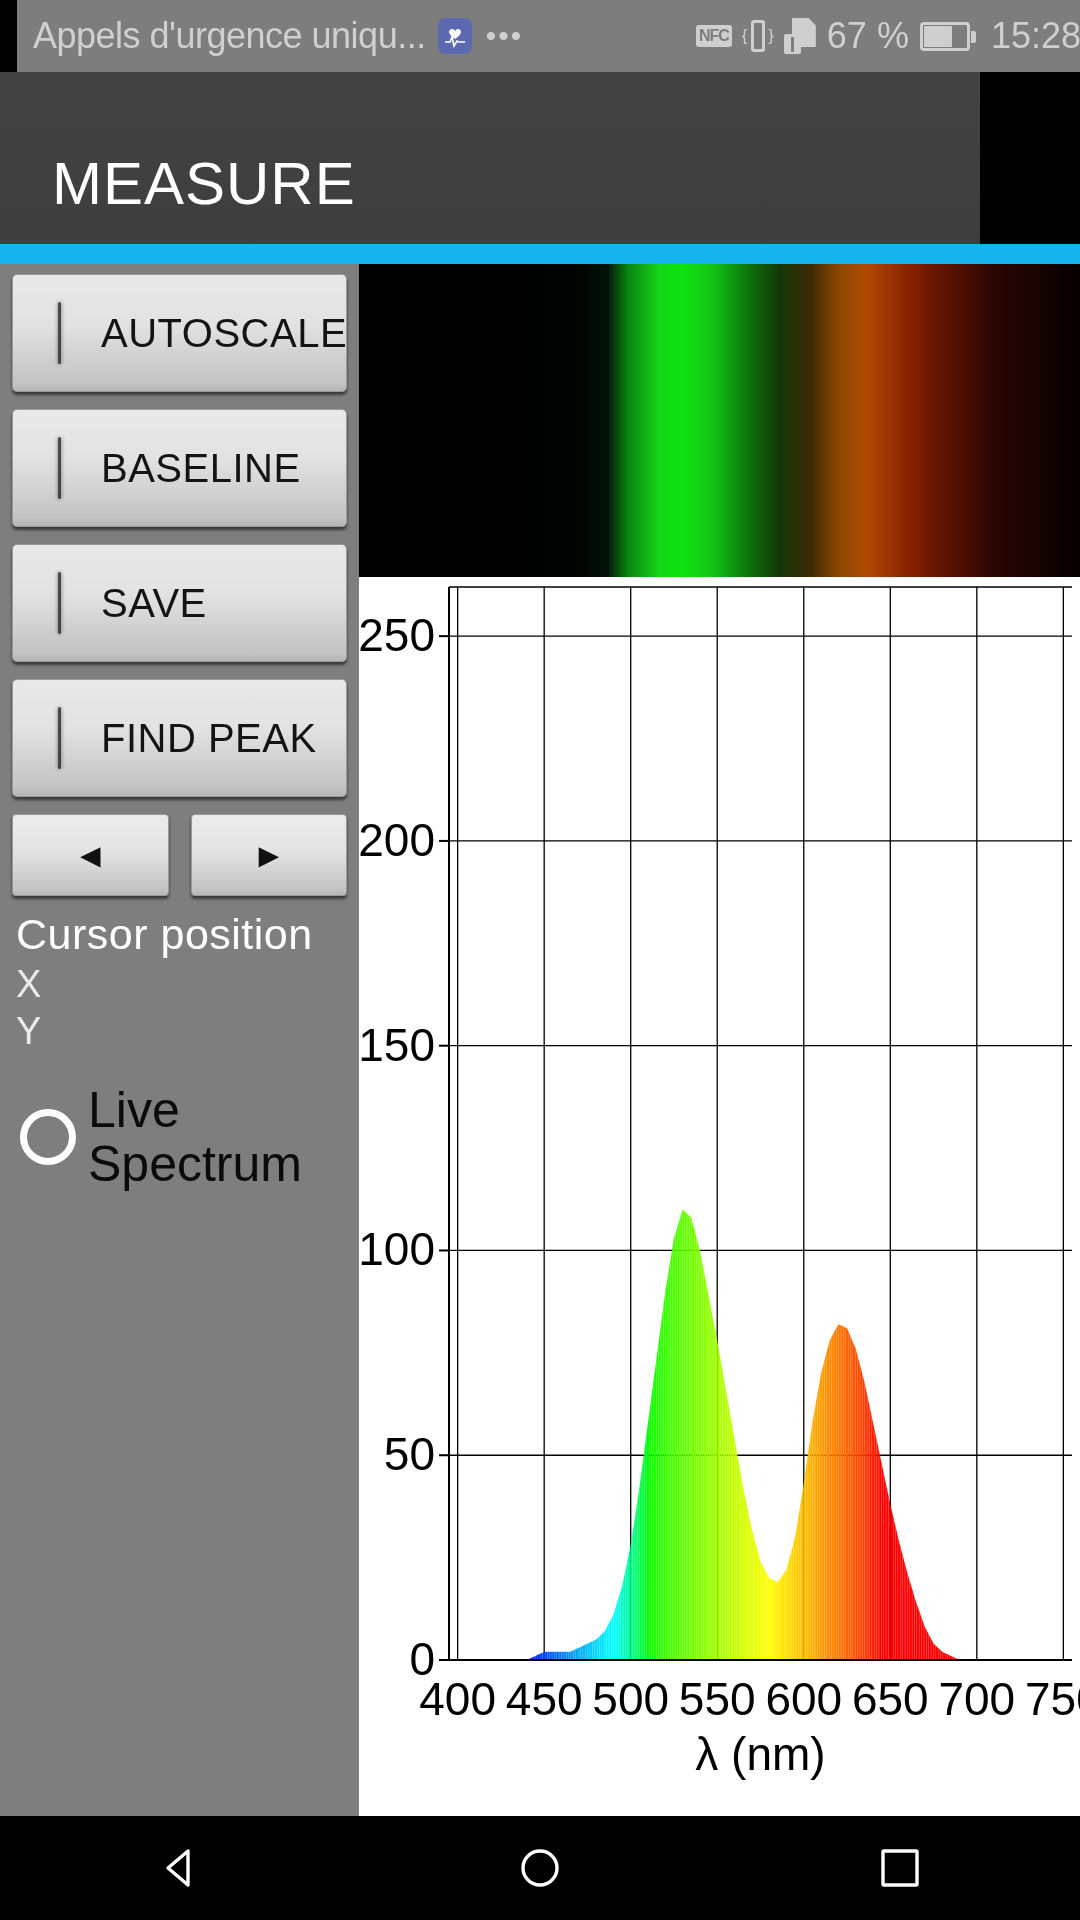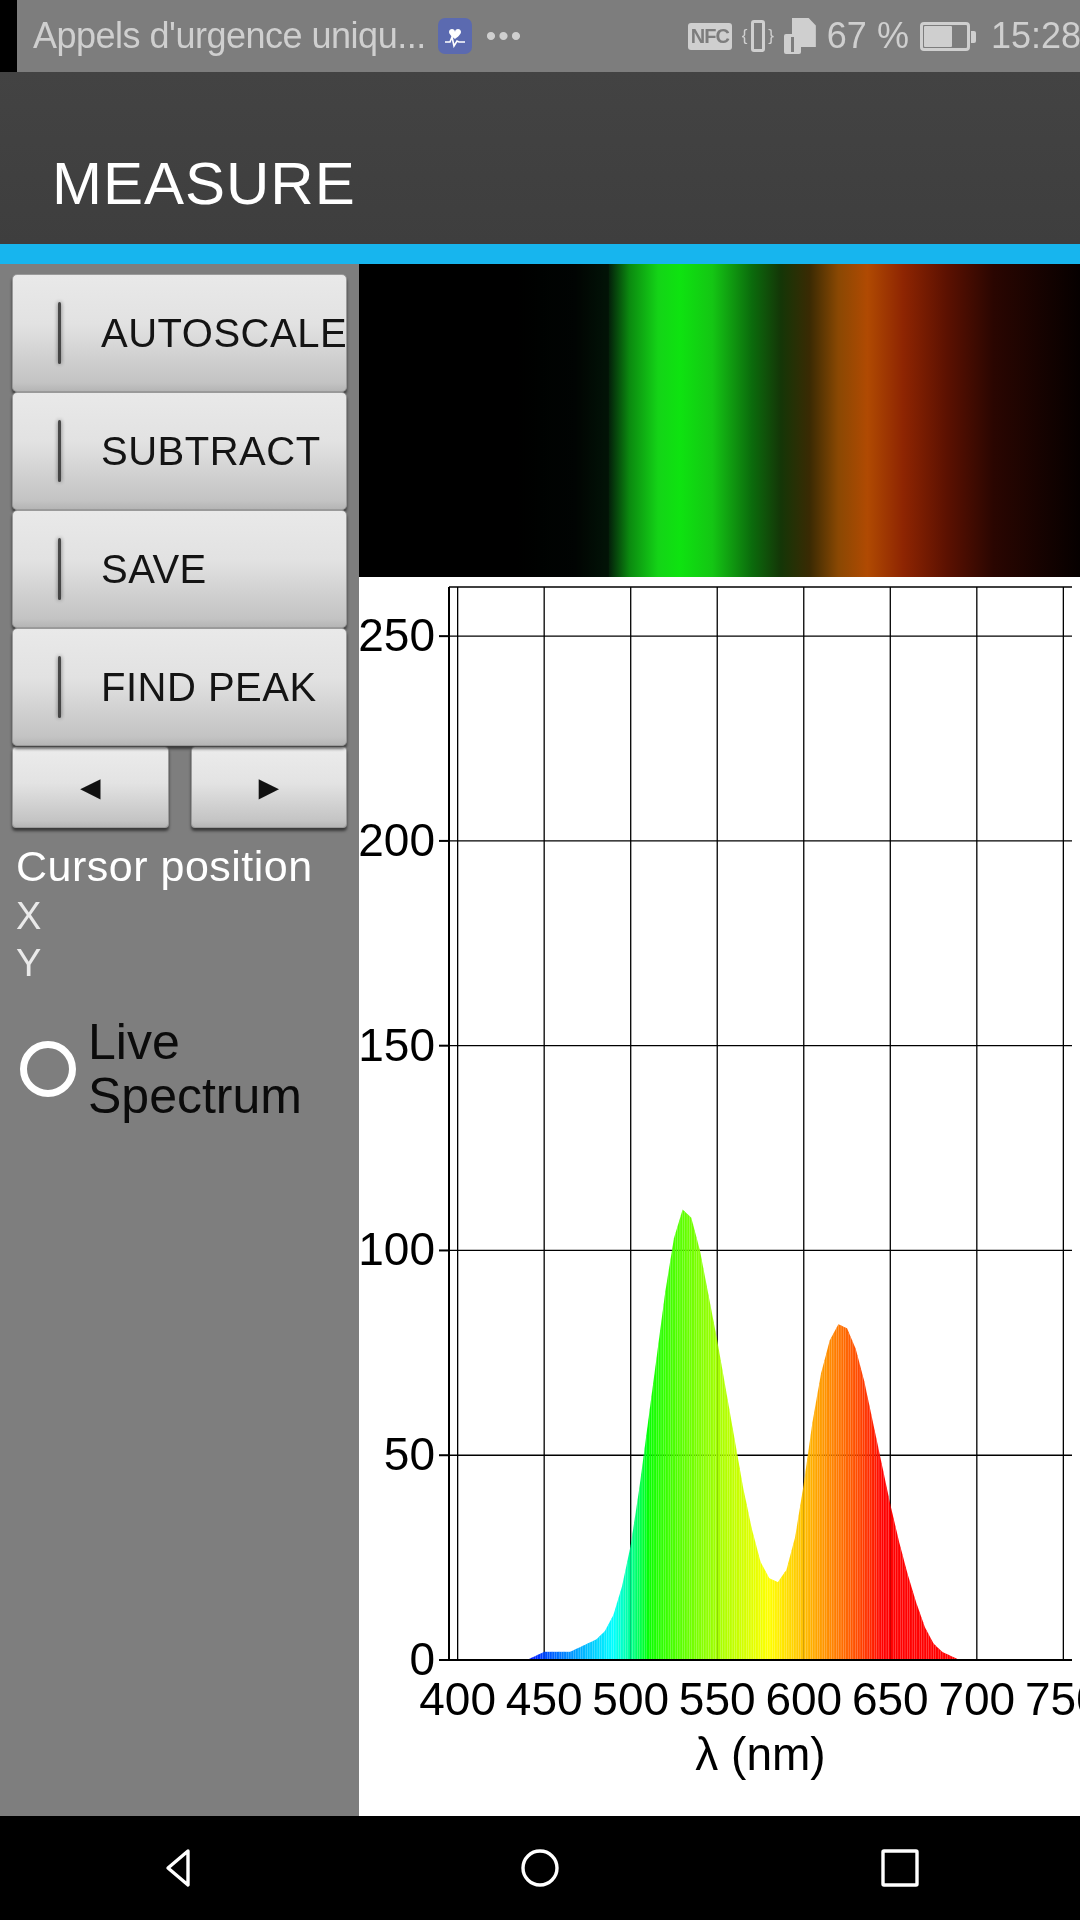--- a/index.html
+++ b/index.html
@@ -23,21 +23,21 @@
   }
   .sb-icons{ display:flex; align-items:center; margin-left:12px; gap:14px; flex:1; }
   .heart-icon{
     width:34px;height:36px;border-radius:7px;background:#5b6ab0;
     display:flex;align-items:center;justify-content:center;
   }
   .heart-icon svg{display:block;}
   .dots{ color:#cfcfcf; font-size:30px; letter-spacing:2px; line-height:10px; }
   .sb-right{ display:flex; align-items:center; gap:11px; margin-left:auto; }
   .nfc-icon{
-    background:#cfcfcf; color:#7d7d7d; font-size:20px; font-weight:bold;
+    background:#cfcfcf; color:#7d7d7d; font-size:16px; font-weight:bold;
     padding:2px 3px; border-radius:3px; letter-spacing:-1px;
     font-family:"Liberation Sans", sans-serif;
   }
   .vib-icon{ position:relative; width:30px; height:38px; }
   .vib-icon .body{
     position:absolute;left:8px;top:3px;width:14px;height:32px;
     border:3px solid #cfcfcf;border-radius:3px;
   }
   .vib-icon .w{position:absolute;top:9px;font-size:17px;color:#cfcfcf;line-height:20px;}
   .vib-icon .wl{left:-1px;} .vib-icon .wr{right:-1px;}
@@ -63,21 +63,21 @@
   .batt-icon .tip{
     position:absolute;right:0;top:9px;width:5px;height:12px;background:#cfcfcf;border-radius:0 2px 2px 0;
   }
   .batt-icon .fill{
     position:absolute;left:4px;top:4px;height:21px;background:#cfcfcf;border-radius:1px;
   }
   .clock{ font-size:36px;color:#cfcfcf;margin-left:4px; }
 
   
   .appbar{
-    position:absolute; left:0; top:72px; width:1080px; height:172px;
+    position:absolute; left:0; top:72px; width:980px; height:172px;
     background:linear-gradient(180deg,#434343 0%,#3e3e3e 100%);
     display:flex; align-items:flex-end;
   }
   .app-title{
     color:#fff; font-size:60px; font-weight:300; letter-spacing:1px;
     padding-left:52px; padding-bottom:26px;
   }
   .accent{
     position:absolute;left:0;top:244px;width:1080px;height:20px;background:#17b5ee;
   }
@@ -93,20 +93,21 @@
     background:#7e7e7e;
   }
   .side-inner{ padding:10px 12px 0 12px; }
   .btn{
     position:relative;
     width:100%;
     background:linear-gradient(180deg,#e9e9e9 0%,#e2e2e2 42%,#c3c3c3 93%,#b5b5b5 100%);
     border-radius:5px;
     border:1px solid #9a9a9a;
     box-shadow:0 3px 3px rgba(0,0,0,.55);
+    margin-bottom:17px;
     display:flex; align-items:center;
     min-height:118px;
     padding:8px 6px 8px 0;
   }
   .btn .tick{
     position:absolute;left:45px;top:50%;transform:translateY(-50%);
     width:3px;height:62px;background:#2d2d2d;opacity:.85;border-radius:2px;
     box-shadow:0 0 4px rgba(0,0,0,.6);
   }
   .btn .lbl{
@@ -193,21 +194,21 @@
 
     <div class="sidebar">
       <div class="side-inner">
 
         <div class="btn">
           <span class="tick"></span>
           <span class="lbl">AUTOSCALE</span>
         </div>
         <div class="btn">
           <span class="tick"></span>
-          <span class="lbl">SUBTRACT</span>
+          <span class="lbl">BASELINE</span>
         </div>
         <div class="btn">
           <span class="tick"></span>
           <span class="lbl">SAVE</span>
         </div>
         <div class="btn">
           <span class="tick"></span>
           <span class="lbl">FIND PEAK</span>
         </div>
 

